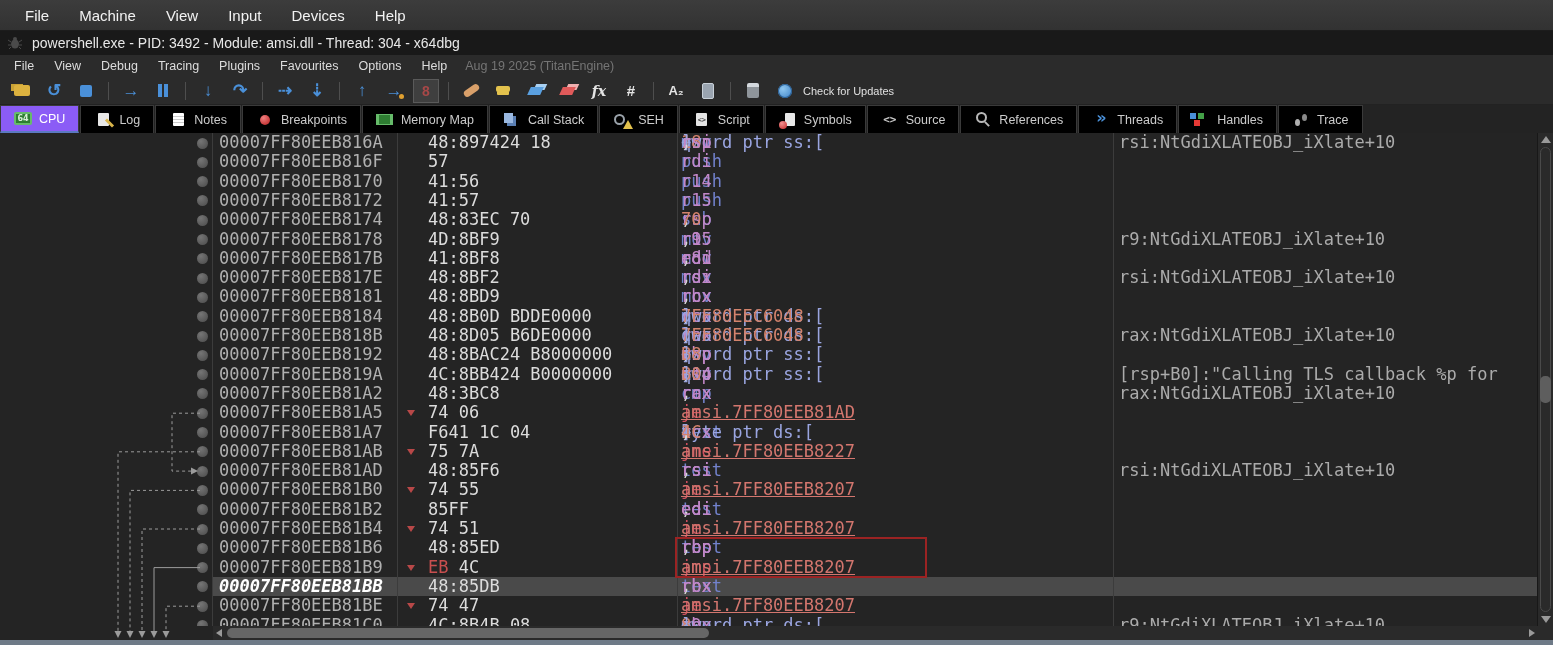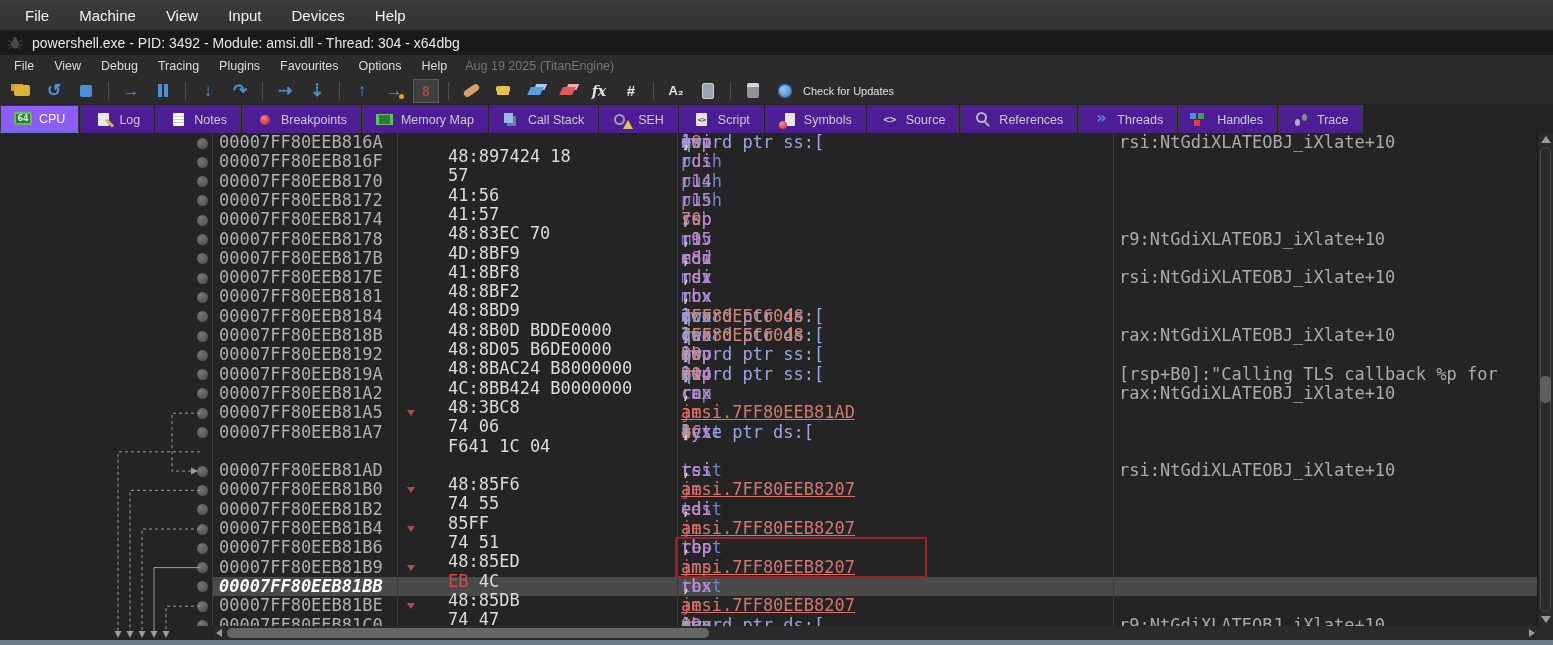--- a/index.html
+++ b/index.html
@@ -59,21 +59,21 @@
   .tb-font-size::before{content:"A₂";color:#e4e4e4;font-size:13px;}
   .tb-debuggee::before{content:"";width:10px;height:14px;background:#9aa4b0;border:1px solid #c8d0d8;border-radius:2px;}
   .tb-calculator::before{content:"";width:12px;height:15px;border-radius:2px;
       background:linear-gradient(#d4d9de 0 4px,#8f959b 4px);}
   .tb-update-check::before{content:"";width:14px;height:14px;border-radius:50%;
       background:radial-gradient(circle at 35% 35%,#8fc7f0,#3b7fc4);box-shadow:inset 0 0 0 1px #2a5f94;}
 
   
   #tabbar{position:absolute;left:0;top:105px;width:100%;height:28px;background:#232323;
           display:flex;align-items:stretch;border-bottom:1px solid #141414;}
-  .tab{display:flex;align-items:center;padding:0 13px;background:#4c1d95;border:1px solid #3a3a3a;
+  .tab{display:flex;align-items:center;padding:0 13px;background:#000000;border:1px solid #3a3a3a;
        border-bottom:none;margin-right:1px;cursor:default;}
   .tab .tlbl{color:#cccccc;font-size:12.5px;white-space:nowrap;}
   .tab.active{background:#8b5cf6;border-bottom:2px solid var(--tabline);}
   .tab.active .tlbl{color:#ffffff;}
   .tic{width:18px;height:16px;margin-right:7px;position:relative;display:flex;align-items:center;justify-content:center;}
   .tc-cpu::before{content:"64";font:bold 8px "DejaVu Sans",sans-serif;color:#d8f0d8;background:#2e7d32;
       border:2px solid #66bb6a;border-radius:2px;padding:0 1px;}
   .tc-log::before{content:"";width:11px;height:13px;background:#e8e8e8;border-radius:1px;}
   .tc-log::after{content:"";position:absolute;right:1px;bottom:0;width:3px;height:10px;background:#d9b44a;transform:rotate(-45deg);}
   .tc-notes::before{content:"";width:11px;height:13px;border-radius:1px;
@@ -108,21 +108,21 @@
         font-family:"DejaVu Sans Mono","Liberation Mono",monospace;font-size:17px;}
   .row{position:absolute;left:0;width:1538px;height:20px;line-height:19.5px;white-space:pre;}
   .row.selected::before{content:"";position:absolute;left:212px;right:0;top:0;bottom:1px;background:var(--selbg);}
   .row span{position:absolute;z-index:2;}
   .bullet{left:197px;top:4.5px;width:11px;height:11px;border-radius:50%;
           background:radial-gradient(circle at 35% 30%,#757575,#4a4a4a);}
   .addr{left:219px;color:var(--addr);}
   .addr.sel{color:var(--addrsel);font-weight:bold;font-style:italic;}
   .chev{left:407px;top:7px;width:0;height:0;border-left:4px solid transparent;
         border-right:4px solid transparent;border-top:6px solid #b84848;}
-  .bytes{left:448px;color:var(--bytes);margin-top:14px;}
+  .bytes{left:428px;color:var(--bytes);}
   .byred{position:static !important;color:var(--bytered);}
   .ins{left:681px;}
   .cmt{left:1119px;color:var(--cmt);}
   .tk-mn{color:var(--mn);} .tk-j{color:var(--jmp);} .tk-r{color:var(--reg);}
   .tk-n{color:var(--num);} .tk-p{color:var(--ptr);} .tk-t{color:var(--txt);} .tk-g{color:var(--tgt);text-decoration:underline;}
   .vsep{position:absolute;top:0;height:493px;width:1px;background:#3c3c3c;z-index:5;}
   #patchbox{position:absolute;left:675px;top:404px;width:252px;height:41px;
             border:2px solid var(--patch);z-index:6;box-sizing:border-box;}
 
   
@@ -301,20 +301,21 @@
         <div class="row" style="top: 115.8px;"><span class="bullet"></span><span class="addr">00007FF80EEB817B</span><span class="bytes">41:8BF8</span><span class="ins"><span class="tk-mn">mov </span><span class="tk-r">edi</span><span class="tk-t">,</span><span class="tk-r">r8d</span></span></div>
         <div class="row" style="top: 135.1px;"><span class="bullet"></span><span class="addr">00007FF80EEB817E</span><span class="bytes">48:8BF2</span><span class="ins"><span class="tk-mn">mov </span><span class="tk-r">rsi</span><span class="tk-t">,</span><span class="tk-r">rdx</span></span><span class="cmt">rsi:NtGdiXLATEOBJ_iXlate+10</span></div>
         <div class="row" style="top: 154.4px;"><span class="bullet"></span><span class="addr">00007FF80EEB8181</span><span class="bytes">48:8BD9</span><span class="ins"><span class="tk-mn">mov </span><span class="tk-r">rbx</span><span class="tk-t">,</span><span class="tk-r">rcx</span></span></div>
         <div class="row" style="top: 173.7px;"><span class="bullet"></span><span class="addr">00007FF80EEB8184</span><span class="bytes">48:8B0D BDDE0000</span><span class="ins"><span class="tk-mn">mov </span><span class="tk-r">rcx</span><span class="tk-t">,</span><span class="tk-p">qword ptr ds:[</span><span class="tk-n">7FF80EEC6048</span><span class="tk-p">]</span></span></div>
         <div class="row" style="top: 193px;"><span class="bullet"></span><span class="addr">00007FF80EEB818B</span><span class="bytes">48:8D05 B6DE0000</span><span class="ins"><span class="tk-mn">lea </span><span class="tk-r">rax</span><span class="tk-t">,</span><span class="tk-p">qword ptr ds:[</span><span class="tk-n">7FF80EEC6048</span><span class="tk-p">]</span></span><span class="cmt">rax:NtGdiXLATEOBJ_iXlate+10</span></div>
         <div class="row" style="top: 212.3px;"><span class="bullet"></span><span class="addr">00007FF80EEB8192</span><span class="bytes">48:8BAC24 B8000000</span><span class="ins"><span class="tk-mn">mov </span><span class="tk-r">rbp</span><span class="tk-t">,</span><span class="tk-p">qword ptr ss:[</span><span class="tk-r">rsp</span><span class="tk-p">+</span><span class="tk-n">B8</span><span class="tk-p">]</span></span></div>
         <div class="row" style="top: 231.6px;"><span class="bullet"></span><span class="addr">00007FF80EEB819A</span><span class="bytes">4C:8BB424 B0000000</span><span class="ins"><span class="tk-mn">mov </span><span class="tk-r">r14</span><span class="tk-t">,</span><span class="tk-p">qword ptr ss:[</span><span class="tk-r">rsp</span><span class="tk-p">+</span><span class="tk-n">B0</span><span class="tk-p">]</span></span><span class="cmt">[rsp+B0]:"Calling TLS callback %p for</span></div>
         <div class="row" style="top: 250.9px;"><span class="bullet"></span><span class="addr">00007FF80EEB81A2</span><span class="bytes">48:3BC8</span><span class="ins"><span class="tk-mn">cmp </span><span class="tk-r">rcx</span><span class="tk-t">,</span><span class="tk-r">rax</span></span><span class="cmt">rax:NtGdiXLATEOBJ_iXlate+10</span></div>
         <div class="row" style="top: 270.2px;"><span class="bullet"></span><span class="addr">00007FF80EEB81A5</span><span class="chev"></span><span class="bytes">74 06</span><span class="ins"><span class="tk-j">je </span><span class="tk-g">amsi.7FF80EEB81AD</span></span></div>
         <div class="row" style="top: 289.5px;"><span class="bullet"></span><span class="addr">00007FF80EEB81A7</span><span class="bytes">F641 1C 04</span><span class="ins"><span class="tk-mn">test </span><span class="tk-p">byte ptr ds:[</span><span class="tk-r">rcx</span><span class="tk-p">+</span><span class="tk-n">1C</span><span class="tk-p">]</span><span class="tk-t">,</span><span class="tk-n">4</span></span></div>
+        <div class="row" style="top: 308.8px;"><span class="bullet"></span><span class="addr">00007FF80EEB81AB</span><span class="chev"></span><span class="bytes">75 7A</span><span class="ins"><span class="tk-j">jne </span><span class="tk-g">amsi.7FF80EEB8227</span></span></div>
         <div class="row" style="top: 328.1px;"><span class="bullet"></span><span class="addr">00007FF80EEB81AD</span><span class="bytes">48:85F6</span><span class="ins"><span class="tk-mn">test </span><span class="tk-r">rsi</span><span class="tk-t">,</span><span class="tk-r">rsi</span></span><span class="cmt">rsi:NtGdiXLATEOBJ_iXlate+10</span></div>
         <div class="row" style="top: 347.4px;"><span class="bullet"></span><span class="addr">00007FF80EEB81B0</span><span class="chev"></span><span class="bytes">74 55</span><span class="ins"><span class="tk-j">je </span><span class="tk-g">amsi.7FF80EEB8207</span></span></div>
         <div class="row" style="top: 366.7px;"><span class="bullet"></span><span class="addr">00007FF80EEB81B2</span><span class="bytes">85FF</span><span class="ins"><span class="tk-mn">test </span><span class="tk-r">edi</span><span class="tk-t">,</span><span class="tk-r">edi</span></span></div>
         <div class="row" style="top: 386px;"><span class="bullet"></span><span class="addr">00007FF80EEB81B4</span><span class="chev"></span><span class="bytes">74 51</span><span class="ins"><span class="tk-j">je </span><span class="tk-g">amsi.7FF80EEB8207</span></span></div>
         <div class="row" style="top: 405.3px;"><span class="bullet"></span><span class="addr">00007FF80EEB81B6</span><span class="bytes">48:85ED</span><span class="ins"><span class="tk-mn">test </span><span class="tk-r">rbp</span><span class="tk-t">,</span><span class="tk-r">rbp</span></span></div>
         <div class="row" style="top: 424.6px;"><span class="bullet"></span><span class="addr">00007FF80EEB81B9</span><span class="chev"></span><span class="bytes"><span class="byred">EB</span> 4C</span><span class="ins"><span class="tk-j">jmp </span><span class="tk-g">amsi.7FF80EEB8207</span></span></div>
         <div class="row selected" style="top: 443.9px;"><span class="bullet"></span><span class="addr sel">00007FF80EEB81BB</span><span class="bytes">48:85DB</span><span class="ins"><span class="tk-mn">test </span><span class="tk-r">rbx</span><span class="tk-t">,</span><span class="tk-r">rbx</span></span></div>
         <div class="row" style="top: 463.2px;"><span class="bullet"></span><span class="addr">00007FF80EEB81BE</span><span class="chev"></span><span class="bytes">74 47</span><span class="ins"><span class="tk-j">je </span><span class="tk-g">amsi.7FF80EEB8207</span></span></div>
         <div class="row" style="top: 482.5px;"><span class="bullet"></span><span class="addr">00007FF80EEB81C0</span><span class="bytes">4C:8B4B 08</span><span class="ins"><span class="tk-mn">mov </span><span class="tk-r">r9</span><span class="tk-t">,</span><span class="tk-p">qword ptr ds:[</span><span class="tk-r">rbx</span><span class="tk-p">+</span><span class="tk-n">8</span><span class="tk-p">]</span></span><span class="cmt">r9:NtGdiXLATEOBJ_iXlate+10</span></div>
       </div>

